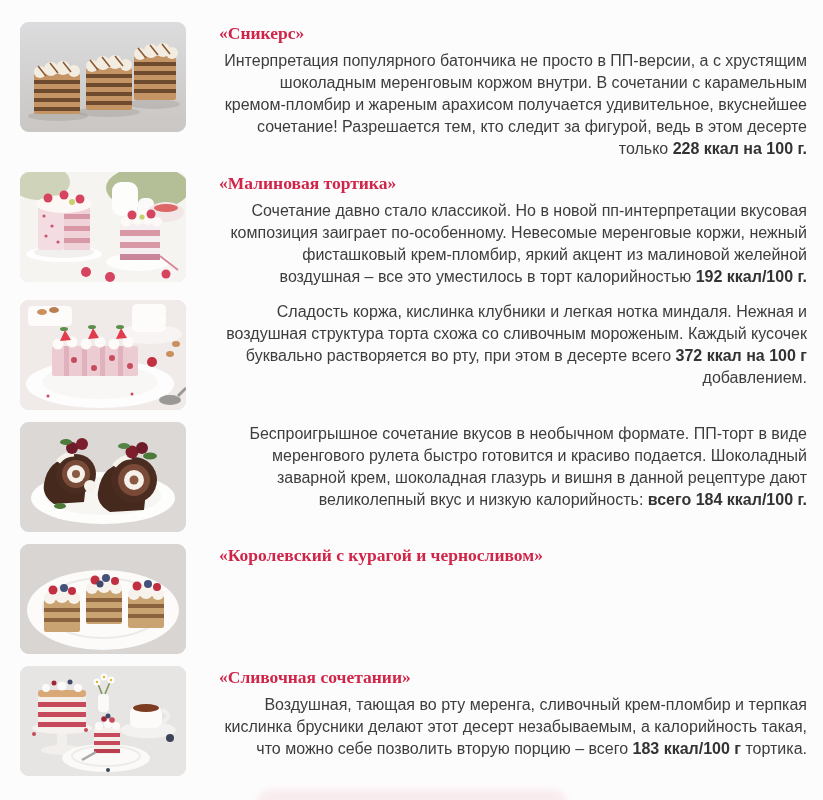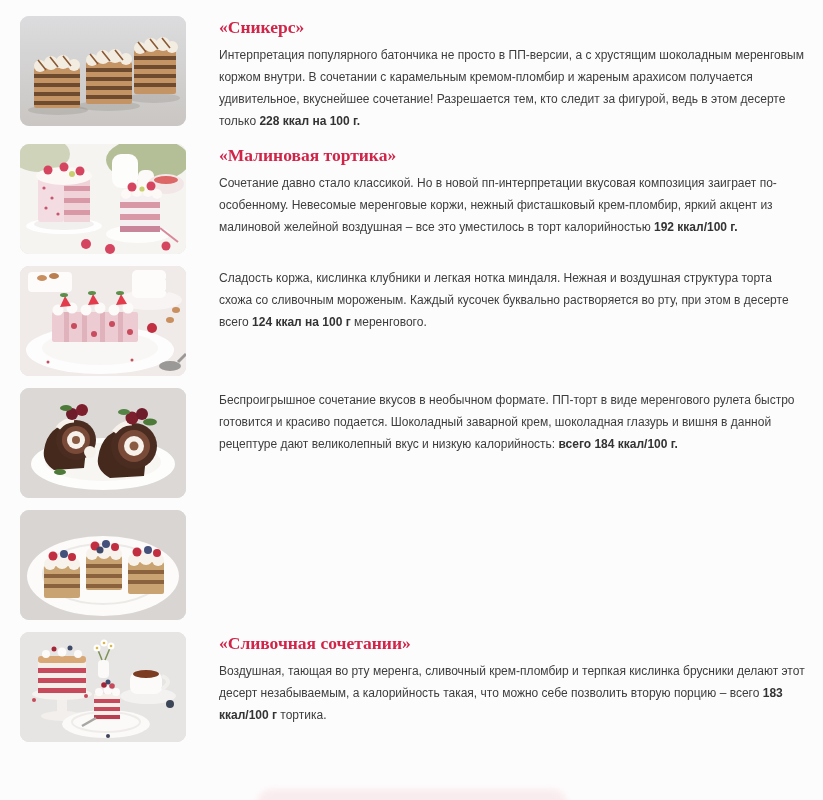--- a/index.html
+++ b/index.html
@@ -2,21 +2,21 @@
 <html lang="ru"><head>
 <meta charset="utf-8">
 <style>
   * { box-sizing: border-box; margin: 0; padding: 0; }
   html, body { width: 823px; height: 800px; overflow: hidden; }
   body {
     background: #fdfcfc;
     font-family: "Liberation Sans", "DejaVu Sans", sans-serif;
     position: relative;
   }
-  .list { padding: 16px 14px 0 20px; }
+  .list { padding: 22px 14px 0 20px; }
   .row {
     display: flex;
     align-items: flex-start;
     gap: 33px;
     margin-bottom: 12px;
   }
   .photo {
     width: 166px;
     height: 110px;
     border-radius: 9px;
@@ -28,23 +28,24 @@
   .content { flex: 1; max-width: 588px; padding-top: 1px; }
   .title {
     font-family: "Liberation Serif", "DejaVu Serif", serif;
     font-weight: 700;
     font-size: 17.5px;
     line-height: 20px;
     color: #d02449;
     margin-bottom: 7px;
   }
   .desc {
-    font-size: 12px;
+    font-size: 16px;
     line-height: 22px;
     color: #3d3d3d;
+    text-align: right;
   }
   .desc b { font-weight: 700; color: #333; }
   .more-btn {
     position: absolute;
     top: 789px;
     left: 50%;
     transform: translateX(-50%);
     width: 310px;
     height: 30px;
     border-radius: 18px;
@@ -208,21 +209,21 @@
             <ellipse cx="100" cy="27" rx="4" ry="2" fill="#5c8f4a"></ellipse>
           <circle cx="132" cy="62" r="5" fill="#c12f40"></circle>
         </g>
         <ellipse cx="150" cy="100" rx="11" ry="5" fill="#9b9997"></ellipse>
         <line x1="158" y1="96" x2="166" y2="88" stroke="#9b9997" stroke-width="3"></line>
         <circle cx="28" cy="96" r="1.5" fill="#c94b5e"></circle>
           <circle cx="112" cy="94" r="1.5" fill="#c94b5e"></circle>
       </svg>
     </div>
     <div class="content">
-      <p class="desc"><span>Сладость коржа, кислинка клубники и легкая нотка миндаля. Нежная и воздушная структура торта схожа со сливочным мороженым. Каждый кусочек буквально растворяется во рту, при этом в десерте всего </span><b>124 ккал на 100 г</b><span> меренгового.</span></p>
+      <p class="desc"><span>Сладость коржа, кислинка клубники и легкая нотка миндаля. Нежная и воздушная структура торта схожа со сливочным мороженым. Каждый кусочек буквально растворяется во рту, при этом в десерте всего </span><b>372 ккал на 100 г</b><span> добавлением.</span></p>
     </div>
   </div>
 
   <div class="row">
     <div class="photo">
       <svg viewBox="0 0 166 110">
         <rect width="166" height="110" fill="#dbd8d6"></rect>
         <ellipse cx="83" cy="76" rx="72" ry="26" fill="#fdfdfc"></ellipse>
         <ellipse cx="83" cy="74" rx="58" ry="19" fill="#f4f2f0" opacity=".7"></ellipse>
         <g>
@@ -294,20 +295,21 @@
           <circle cx="114" cy="50" r="6" fill="#f7f3ec"></circle>
             <circle cx="126" cy="48" r="7" fill="#f7f3ec"></circle>
             <circle cx="138" cy="50" r="6" fill="#f7f3ec"></circle>
           <circle cx="117" cy="42" r="4.5" fill="#c12f40"></circle>
             <circle cx="128" cy="40" r="4" fill="#44517a"></circle>
             <circle cx="137" cy="43" r="4" fill="#c12f40"></circle>
         </g>
       </svg>
     </div>
     <div class="content">
+      <h3 class="title">«Королевский с курагой и черносливом»</h3>
     </div>
   </div>
 
   <div class="row">
     <div class="photo">
       <svg viewBox="0 0 166 110">
         <rect width="166" height="110" fill="#e7e5e3"></rect>
         <g>
           <rect x="78" y="28" width="11" height="18" rx="4" fill="#fbfaf9"></rect>
           <line x1="82" y1="28" x2="78" y2="18" stroke="#7a9157" stroke-width="1.5"></line>

